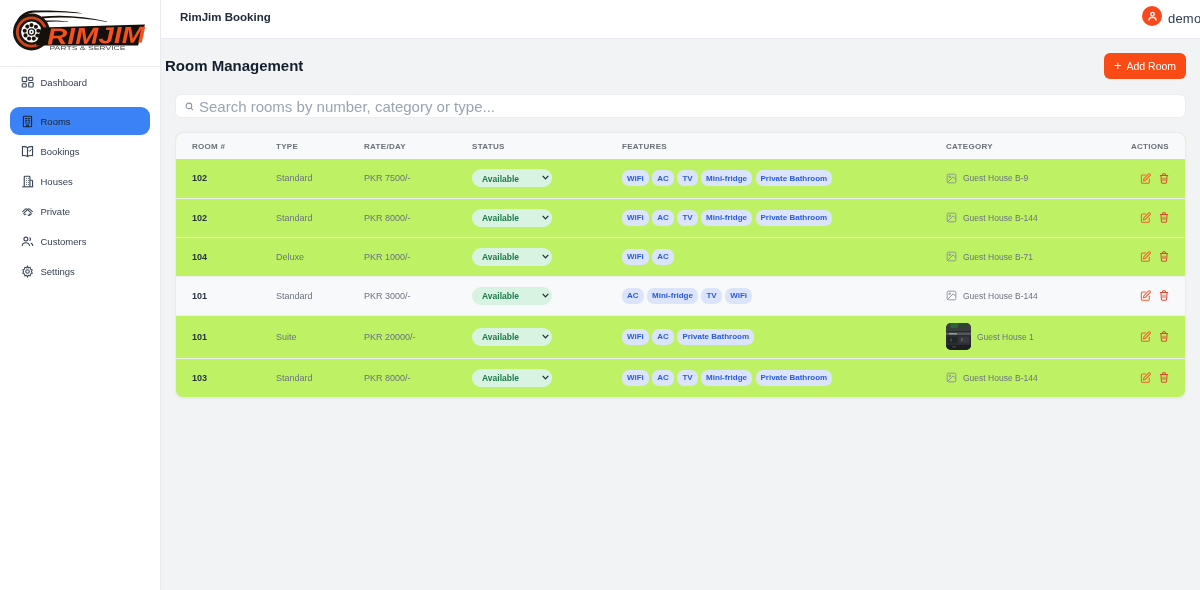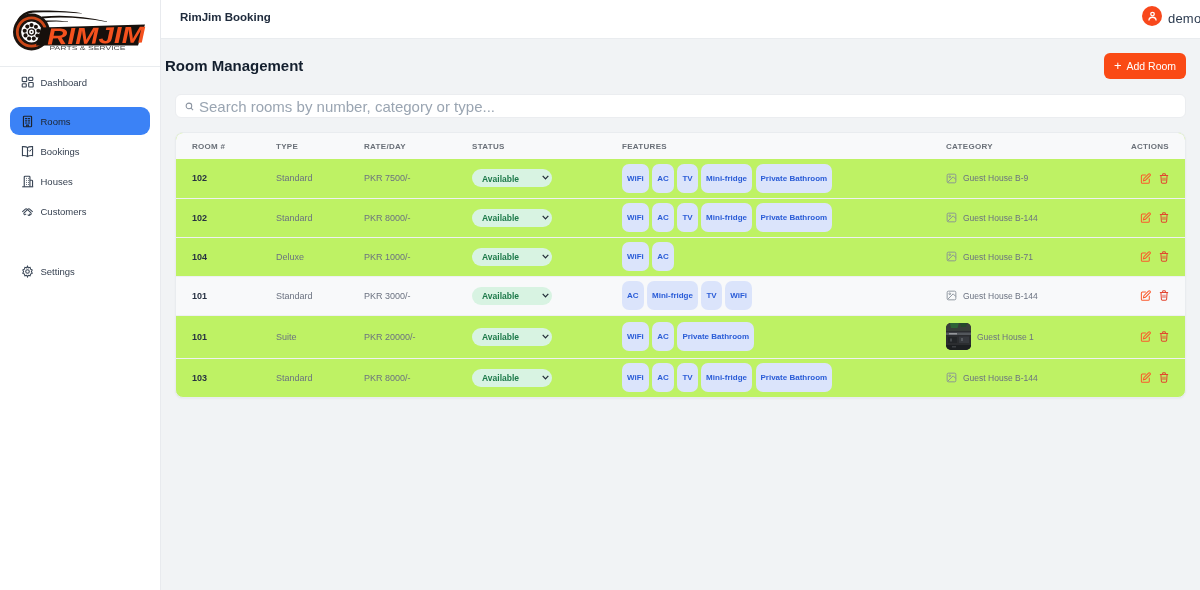--- a/index.html
+++ b/index.html
@@ -35,21 +35,21 @@
 th.ract { text-align:right; padding-right:16px; }
 td { height:39px; padding-left:16px; border-top:1px solid #eef0f2; vertical-align:middle; }
 tr.tall td { height:43px; }
 tr.hov td { background:#f8f9fa; }
 td.num { font-size:9px; font-weight:bold; color:#273142; }
 td.gray { font-size:9px; color:#6b7280; }
 .status { position:relative; width:80px; height:18px; background:#d8f3e2; border-radius:9px; }
 .status b { position:absolute; left:10px; top:4.5px; font-size:8.5px; color:#1d7a4a; }
 .status svg { position:absolute; right:3.5px; top:6px; }
 .feats { display:flex; gap:3.5px; align-items:center; }
-.pill { height:29px; display:inline-flex; align-items:center; padding:4px 5px; background:#dbe4fb; border-radius:7px; color:#2a5cd7; font-size:8px; font-weight:bold; white-space:nowrap; }
+.pill { height:16px; display:inline-flex; align-items:center; padding:4px 5px; background:#dbe4fb; border-radius:7px; color:#2a5cd7; font-size:8px; font-weight:bold; white-space:nowrap; }
 .cat { display:flex; align-items:center; gap:6px; color:#6b7280; font-size:8.5px; }
 .acts { display:flex; justify-content:flex-end; align-items:center; gap:8px; padding-right:16px; }
 </style>
 </head>
 <body>
 <div class="app">
 
 <div class="header">
   <h2><b>RimJim Booking</b></h2>
   <div class="avatar">
@@ -124,20 +124,28 @@
           <path d="M8 3.2C6.8 2 5 1.8 1.8 2v11c3.2-.2 5 .2 6.2 1.2 1.2-1 3-1.4 6.2-1.2V2C11 1.8 9.2 2 8 3.2v11"></path>
           <path d="M9.5 6.5l1.3 1.3 2.2-2.6" stroke-width="1.2"></path>
         </svg>
     <span>Bookings</span>
   </div>
   <div class="nav-item" style="top:197px;">
     <svg width="13" height="13" viewBox="0 0 16 16" fill="none" stroke="#3a4656" stroke-width="1.25">
           <path d="M1.6 8.6L5 5.3a2 2 0 0 1 2.7 0l4.6 4.5a1.35 1.35 0 0 1-1.9 1.9"></path>
           <path d="M14.4 8.4L11 5.3a2 2 0 0 0-2.7 0L3.8 9.7a1.35 1.35 0 0 0 1.9 1.9l.6-.6"></path>
           <path d="M8.3 11.9l.4.4a1.3 1.3 0 0 0 1.9-1.8"></path>
+        </svg>
+    <span>Private</span>
+  </div>
+  <div class="nav-item" style="top:227px;">
+    <svg width="13" height="13" viewBox="0 0 16 16" fill="none" stroke="#3a4656" stroke-width="1.4">
+          <circle cx="6" cy="5" r="2.4"></circle>
+          <path d="M1.5 13.5c0-2.5 2-4 4.5-4s4.5 1.5 4.5 4"></path>
+          <path d="M10.5 3a2.4 2.4 0 0 1 0 4.1M12 9.8c1.5.5 2.5 1.8 2.5 3.7"></path>
         </svg>
     <span>Customers</span>
   </div>
   <div class="nav-item" style="top:257px;">
     <svg width="13" height="13" viewBox="0 0 16 16" fill="none" stroke="#3a4656" stroke-width="1.3">
           <circle cx="8" cy="8" r="2.2"></circle>
           <path d="M8 1.5l1 2 2.2-.6 .6 2.2 2 1-1 2 1 2-2 1-.6 2.2-2.2-.6-1 2-1-2-2.2.6-.6-2.2-2-1 1-2-1-2 2-1 .6-2.2 2.2.6z"></path>
         </svg>
     <span>Settings</span>
   </div>

